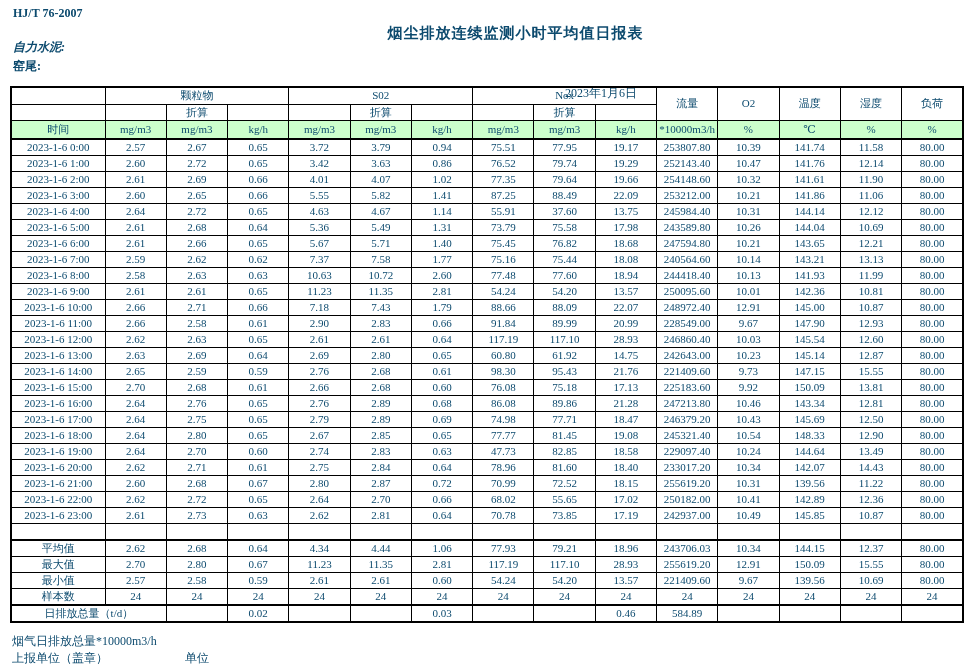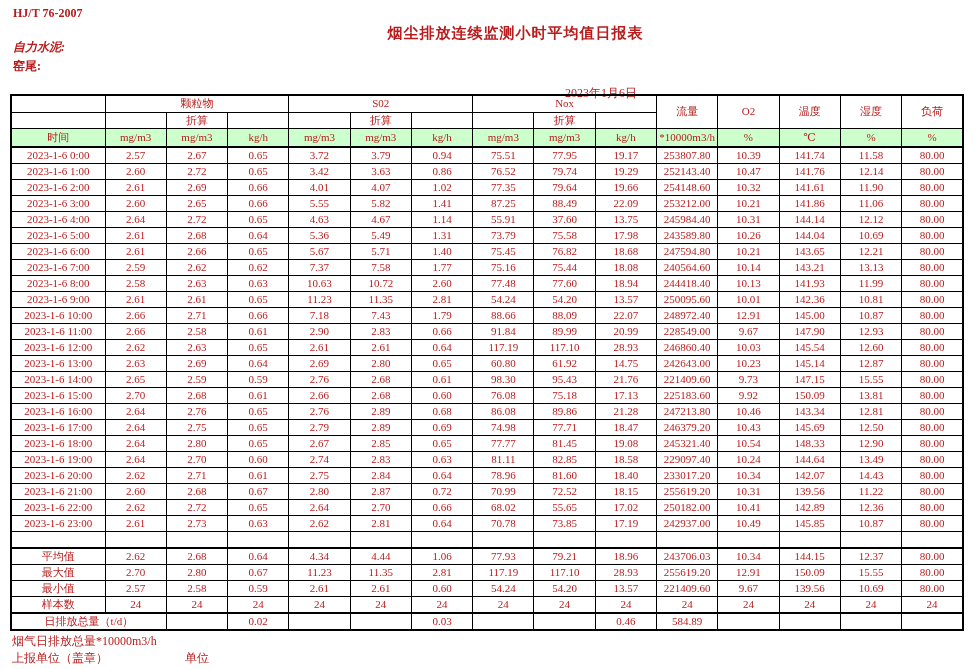--- a/index.html
+++ b/index.html
@@ -1,23 +1,23 @@
 <!DOCTYPE html>
 <html><head>
 <meta charset="utf-8">
 <style>
   html,body{margin:0;padding:0;background:#fff;}
   .page{position:relative;width:975px;height:670px;background:#ffffff;overflow:hidden;
-        font-family:"Liberation Serif","DejaVu Serif",serif;color:#b91c1c;}
+        font-family:"Liberation Serif","DejaVu Serif",serif;color:#0c4a6e;}
   .std{position:absolute;left:13px;top:6px;font-size:12px;font-weight:bold;}
   .title{position:absolute;left:0;top:24px;width:975px;text-align:center;font-size:15px;font-weight:bold;letter-spacing:1px;padding-left:28px;}
   .company{position:absolute;left:13px;top:39px;font-size:12px;font-weight:bold;font-style:italic;}
   .station{position:absolute;left:13px;top:58px;font-size:12px;font-weight:bold;}
   .date{position:absolute;left:565px;top:51px;font-size:12px;margin-top:34px;}
-  table.report{position:absolute;left:10px;top:94px;width:954px;border-collapse:collapse;
+  table.report{position:absolute;left:10px;top:86px;width:954px;border-collapse:collapse;
         table-layout:fixed;border:2px solid #000;}
   table.report td{border:1px solid #000;text-align:center;vertical-align:middle;
         font-size:11px;line-height:1.05;padding:0;overflow:hidden;white-space:nowrap;
         font-family:"Liberation Serif","DejaVu Serif",serif;}
   col.c-time{width:94px;}
   tr.h1 td{height:16px;}
   tr.h2 td{height:15px;}
   tr.h3 td{height:17px;background:#ccffcc;border-bottom-width:2px;}
   tbody.rows tr td{height:15px;}
   tr.spacer td{height:11px;border-bottom-width:2px;}
@@ -424,21 +424,21 @@
           <td class="bl2">80.00</td>
         </tr>
         <tr>
           <td>2023-1-6 19:00</td>
           <td class="bl2">2.64</td>
           <td>2.70</td>
           <td>0.60</td>
           <td class="bl2">2.74</td>
           <td>2.83</td>
           <td>0.63</td>
-          <td class="bl2">81.11</td>
+          <td class="bl2">47.73</td>
           <td>82.85</td>
           <td>18.58</td>
           <td class="bl2">229097.40</td>
           <td class="bl2">10.24</td>
           <td class="bl2">144.64</td>
           <td class="bl2">13.49</td>
           <td class="bl2">80.00</td>
         </tr>
         <tr>
           <td>2023-1-6 20:00</td>

